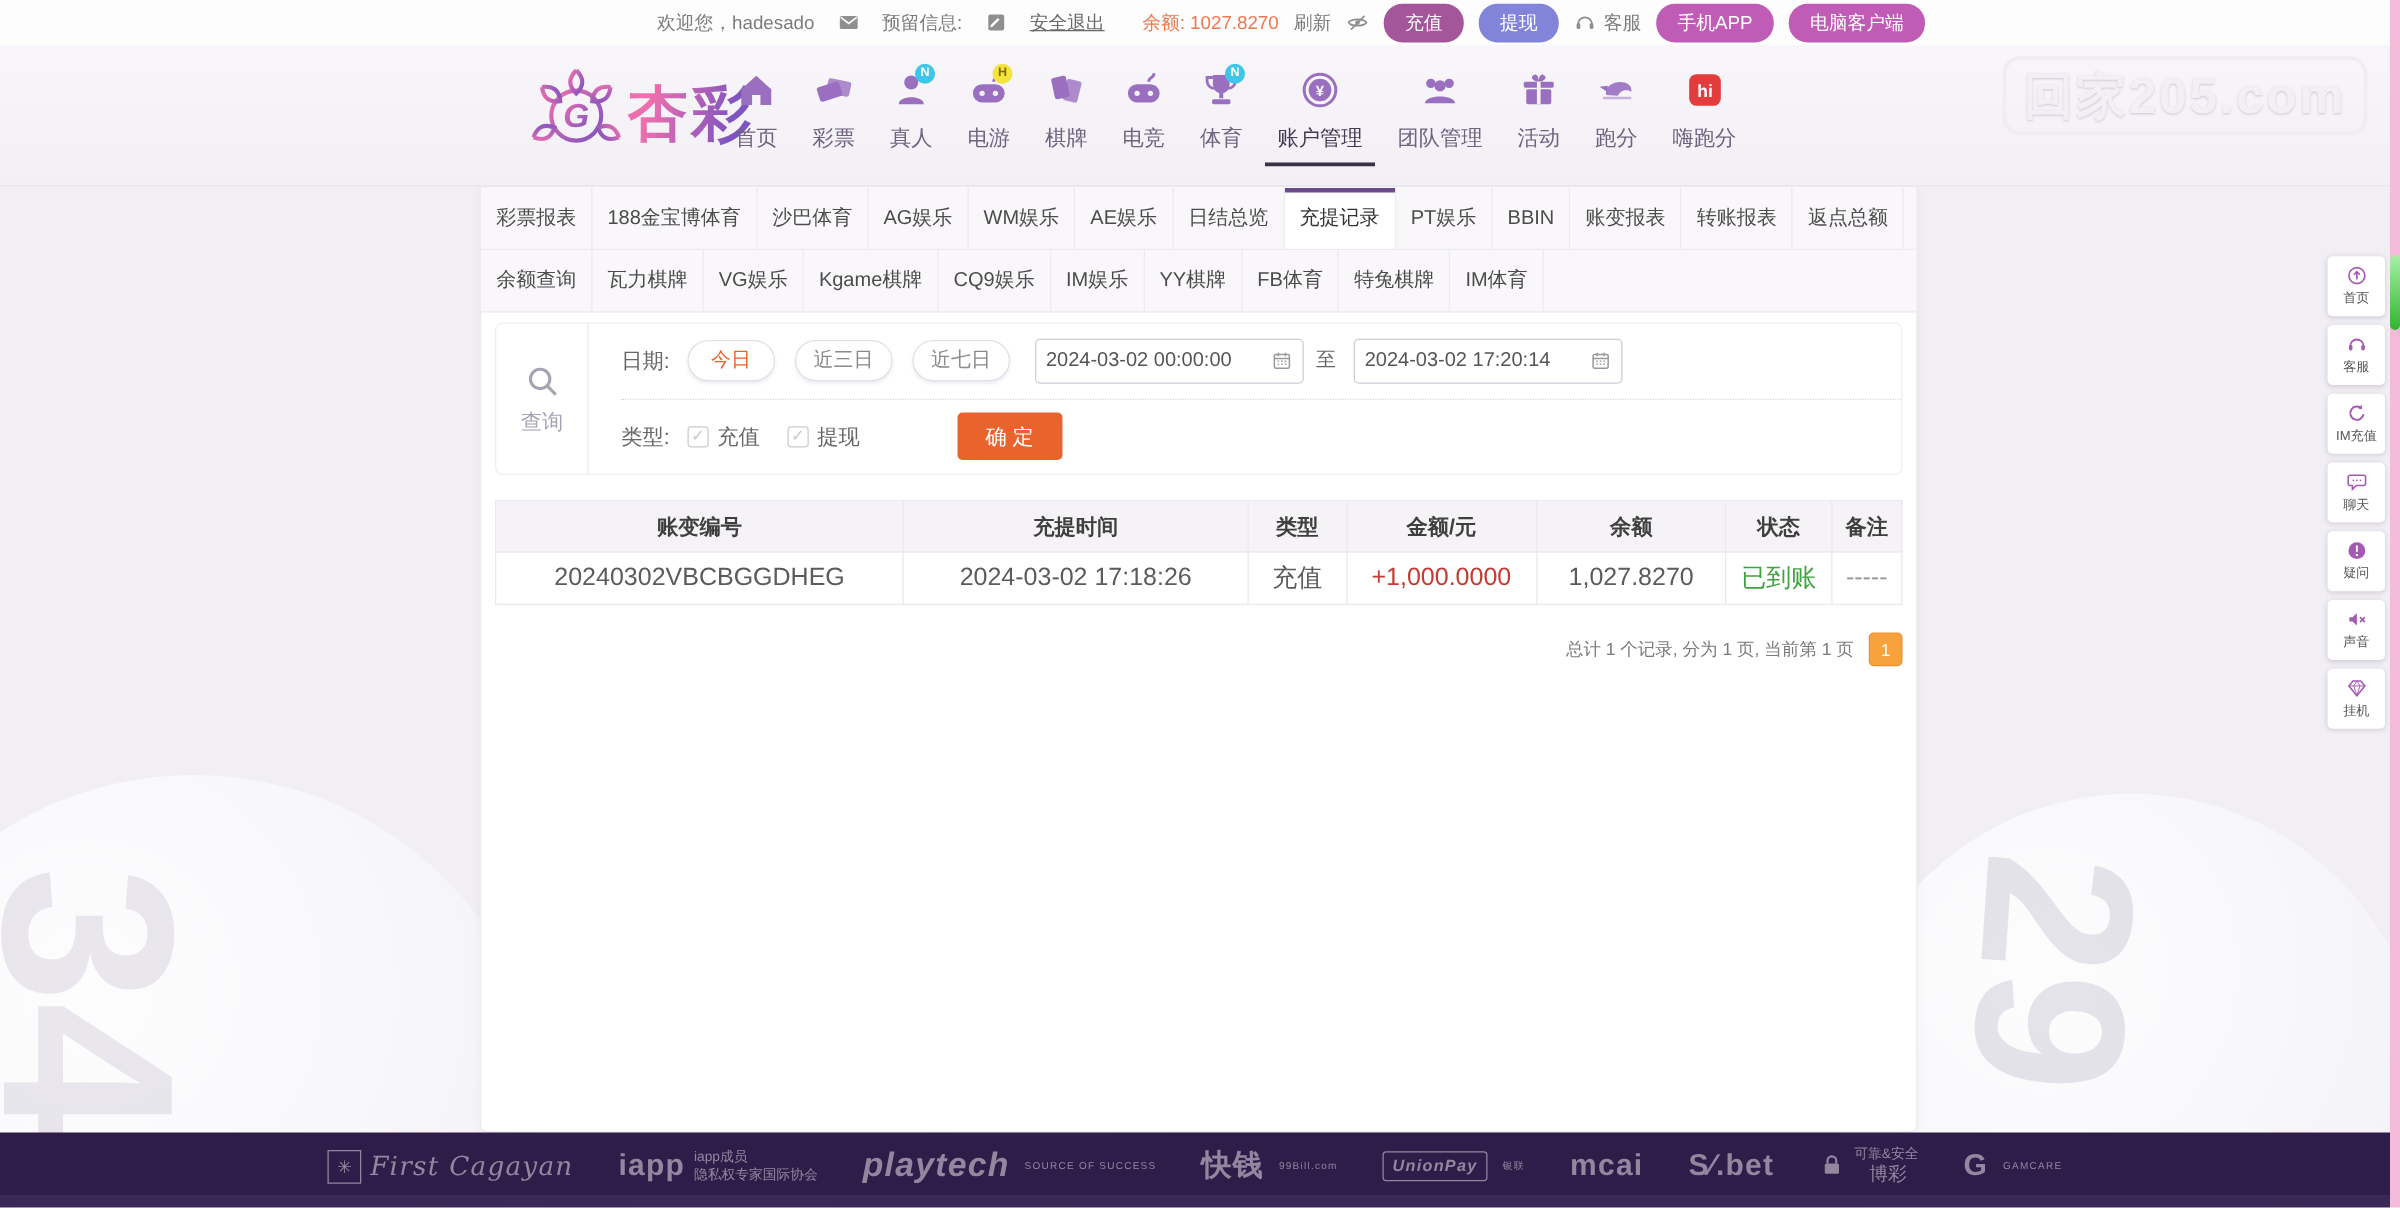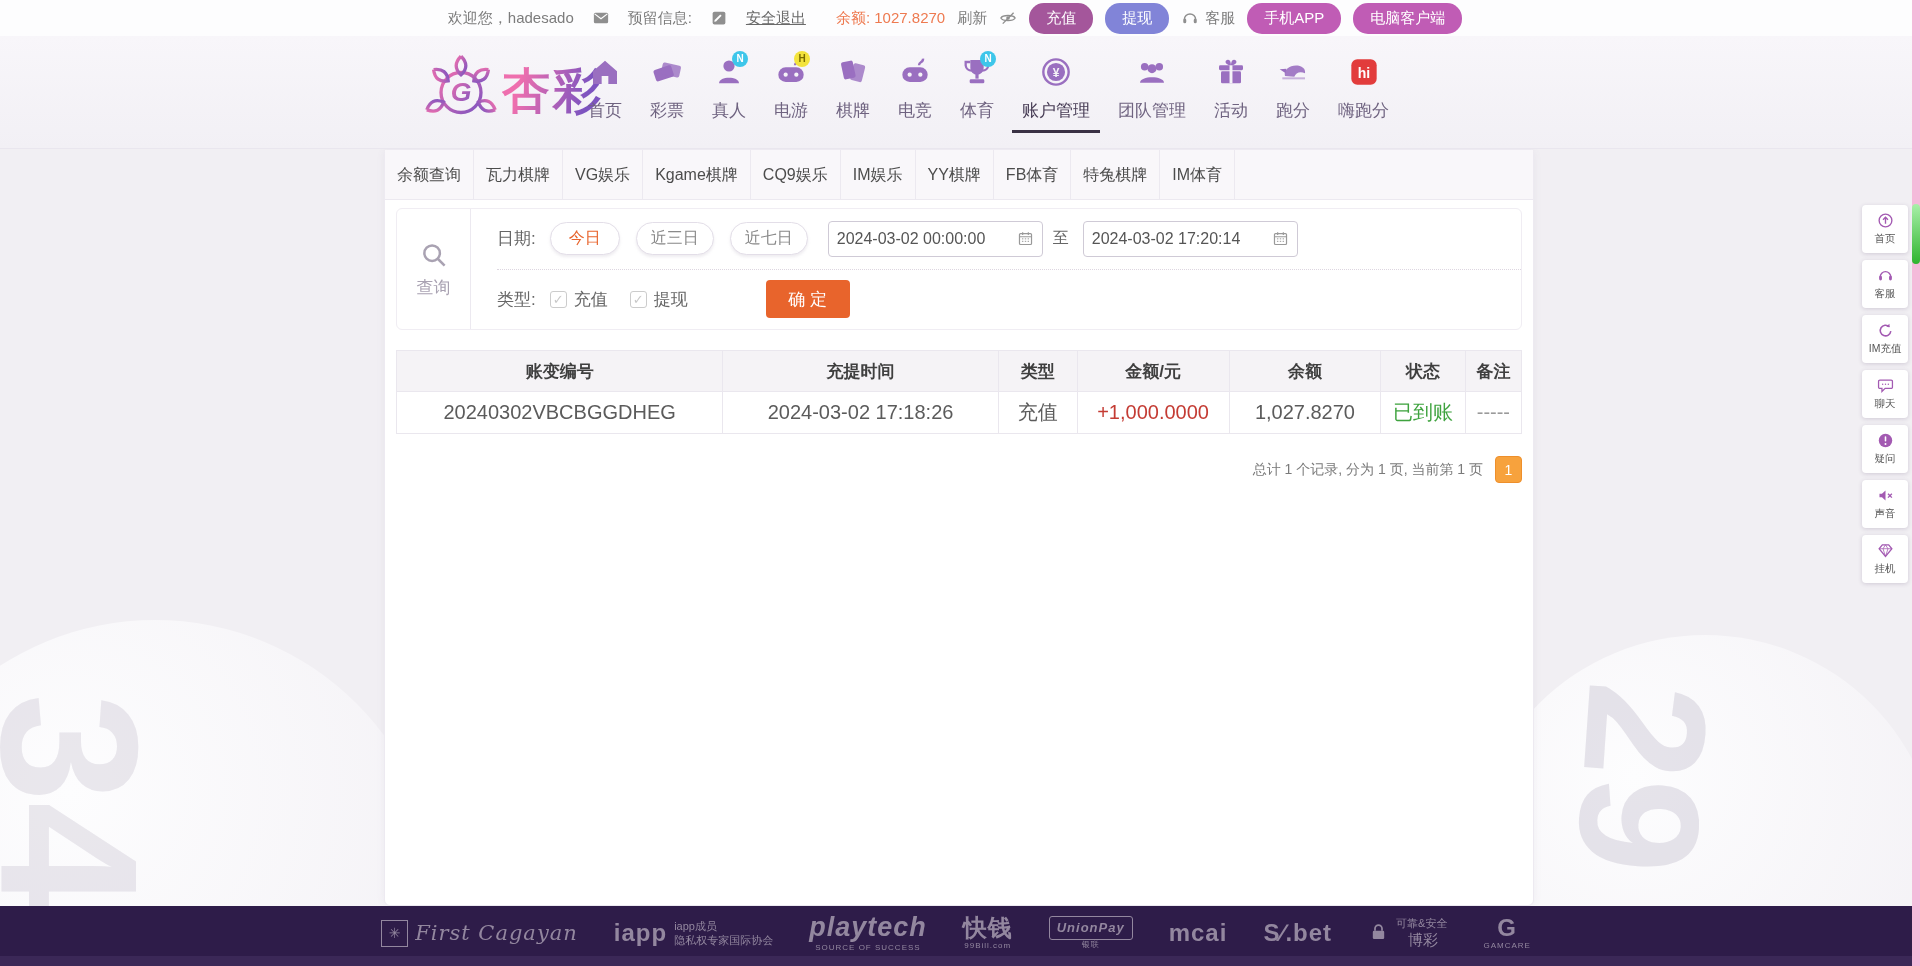--- a/index.html
+++ b/index.html
@@ -16,21 +16,21 @@
           background:radial-gradient(circle at 35% 30%, #fdfdfe 0%, #f4f2f6 75%, #efedf2 100%); }
   .b1 { left:-130px; top:620px; width:570px; height:570px; }
   .b2 { left:400px;  top:655px; width:530px; height:530px; }
   .b3 { left:1470px; top:635px; width:470px; height:470px; }
   .bg-num { position:absolute; font-weight:bold; color:rgba(188,183,199,0.30); }
   .n34 { left:-38px;  top:690px; font-size:195px; transform:rotate(90deg); }
   .n29 { left:1548px; top:680px; font-size:170px; transform:rotate(94deg); color:rgba(188,183,199,0.36); }
 
   
   .topbar { position:absolute; top:0; left:0; right:8px; height:36px; background:#fdfdfe;
-            display:flex; justify-content:center; align-items:center;
+            display:flex; justify-content:flex-end; align-items:center;
             padding:0 372px 0 370px; z-index:6; font-size:15px; color:#7c7c7c; }
   .tb-left, .tb-right { display:flex; align-items:center; }
   .tb-left > * { margin-right:18px; }
   .tb-right > * { margin-left:12px; }
   .tb-icon { color:#8f8f8f; }
   .tb-icon svg { width:18px; height:18px; }
   .tb-link { color:#6a6a6a; text-decoration:underline; cursor:pointer; }
   .balance { color:#ee7a50; }
   .btn { border:none; border-radius:15px; color:#fff; font-size:15px; padding:6px 17px; cursor:pointer;
          font-family:inherit; }
@@ -129,21 +129,21 @@
   
   .scroll-track { position:absolute; top:0; right:0; bottom:0; width:8px; background:#f4bada; z-index:8; cursor:pointer; }
   .scroll-thumb { position:absolute; top:204px; width:8px; height:60px; border-radius:4px;
                   background:linear-gradient(180deg,#a9f0a9,#2fb42f); }
 
   
   .footer { position:absolute; left:0; right:8px; bottom:0; height:60px; background:#2e1c49; z-index:5; }
   .footer-logos { height:50px; display:flex; align-items:center; justify-content:center; gap:36px; padding-top:4px; }
   .footer-band { position:absolute; bottom:0; left:0; right:0; height:10px; background:#3b2857; }
   .flogo { display:flex; align-items:center; gap:7px; color:#93879f; white-space:nowrap; }
-  .flogo.stack { flex-direction:column; gap:0; line-height:1.1; }
+  .flogo.stack { gap:12px; line-height:1.1; }
   .flogo .main { font-size:24px; font-weight:bold; letter-spacing:1px; }
   .flogo.script .main { font-style:italic; font-weight:normal; font-size:21px; font-family:"DejaVu Serif","Liberation Serif",serif; }
   .flogo.italic .main { font-style:italic; font-size:27px; }
   .flogo .subcol { display:flex; flex-direction:column; font-size:11px; line-height:1.3; }
   .flogo.stack .subcol { font-size:8px; letter-spacing:1px; align-items:flex-end; }
   .flogo .seal { width:27px; height:27px; border:1px solid #93879f; display:flex; align-items:center;
                  justify-content:center; font-size:14px; }
   .flogo .f-icon svg { width:21px; height:21px; color:#93879f; }
   .flogo.card .main { font-size:13px; font-style:italic; border:1px solid #93879f; padding:4px 7px; border-radius:3px;text-align:right; }
   .flogo .sub-big { font-size:15px;margin-left:12px; }
@@ -350,24 +350,40 @@
         <span class="nicon">
           <svg viewBox="0 0 24 24">
             <rect x="2.5" y="2.5" width="19" height="19" rx="4.5" fill="#e23c3c"></rect>
             <text x="12" y="16.2" text-anchor="middle" font-size="10.5" font-weight="bold" fill="#fff">hi</text>
           </svg>
         </span>
         <span class="nlabel">嗨跑分</span>
       </div>
     </nav>
   <div class="watermark">
+    <div class="wm-box">回家205.com</div>
   </div>
 </div>
 
 <main class="panel">
+  <div class="tabs" id="tabs1">
+      <div class="tab">彩票报表</div>
+      <div class="tab">188金宝博体育</div>
+      <div class="tab">沙巴体育</div>
+      <div class="tab">AG娱乐</div>
+      <div class="tab">WM娱乐</div>
+      <div class="tab">AE娱乐</div>
+      <div class="tab">日结总览</div>
+      <div class="tab active">充提记录</div>
+      <div class="tab">PT娱乐</div>
+      <div class="tab">BBIN</div>
+      <div class="tab">账变报表</div>
+      <div class="tab">转账报表</div>
+      <div class="tab">返点总额</div>
+    </div>
   <div class="tabs" id="tabs2">
       <div class="tab">余额查询</div>
       <div class="tab">瓦力棋牌</div>
       <div class="tab">VG娱乐</div>
       <div class="tab">Kgame棋牌</div>
       <div class="tab">CQ9娱乐</div>
       <div class="tab">IM娱乐</div>
       <div class="tab">YY棋牌</div>
       <div class="tab">FB体育</div>
       <div class="tab">特兔棋牌</div>

